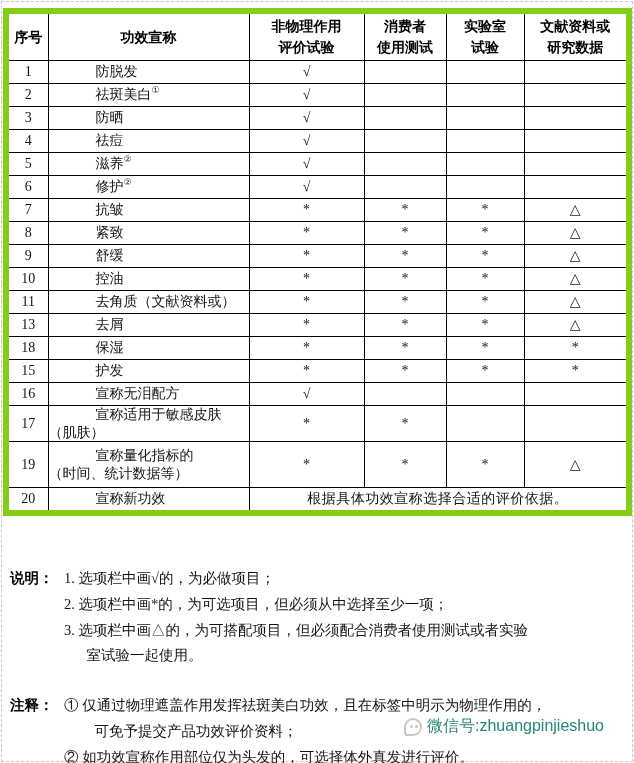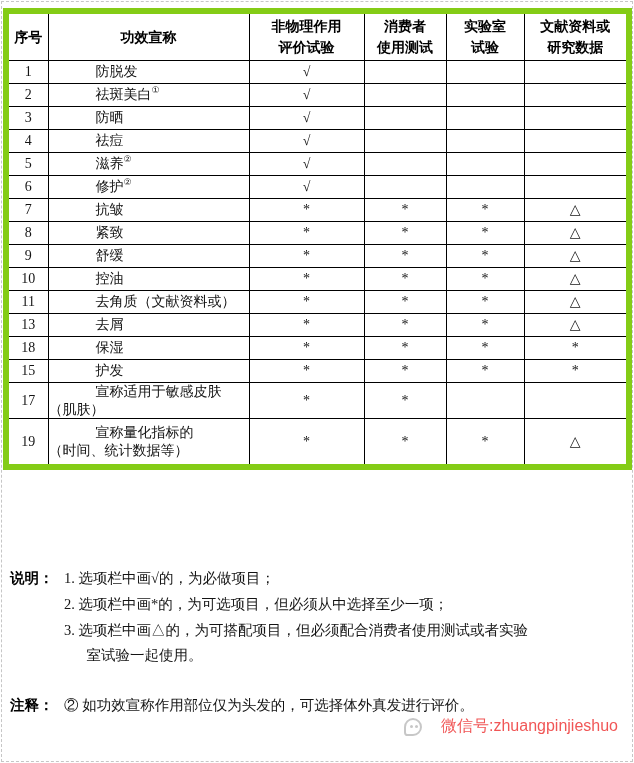--- a/index.html
+++ b/index.html
@@ -31,22 +31,22 @@
 
   .notes{position:absolute;left:10px;top:566px;width:616px;font-size:14.5px;line-height:1.78;}
   .note-block{display:flex;}
   .note-label{flex:none;width:54px;font-weight:bold;font-family:Liberation Sans, sans-serif;color:#000;}
   .note-items{flex:1;}
   .note-item{white-space:pre-line;padding-left:1.55em;text-indent:-1.55em;}
   .zhushi{margin-top:24px;}
   .zhushi .note-item{padding-left:2.1em;text-indent:-2.1em;}
 
   .watermark{
-    position:absolute;left:404px;top:716px;display:flex;align-items:center;gap:19px;
-    color:#ef4444;font-family:"Liberation Sans", sans-serif;font-size:16px;
+    position:absolute;left:404px;top:716px;display:flex;align-items:center;gap:5px;
+    color:#0f766e;font-family:"Liberation Sans", sans-serif;font-size:16px;
     opacity:0.9;pointer-events:none;white-space:nowrap;
   }
   .wm-icon{
     width:18px;height:18px;flex:none;border:2px solid #c2c2c2;border-radius:50% 50% 50% 20%;
     box-sizing:border-box;position:relative;
   }
   .wm-icon::after{
     content:"";position:absolute;left:4px;top:5px;width:3px;height:3px;
     border-radius:50%;background:#c2c2c2;box-shadow:5px 0 0 #c2c2c2;
   }
@@ -186,52 +186,67 @@
     </tr>
     <tr>
       <td class="c-no">15</td>
       <td class="c-claim"><span>护发</span><sup></sup></td>
       <td class="c-mark">*</td>
       <td class="c-mark">*</td>
       <td class="c-mark">*</td>
       <td class="c-mark">*</td>
     </tr>
     <tr>
+      <td class="c-no">16</td>
+      <td class="c-claim"><span>宣称无泪配方</span><sup></sup></td>
+      <td class="c-mark">√</td>
+      <td class="c-mark"></td>
+      <td class="c-mark"></td>
+      <td class="c-mark"></td>
+    </tr>
+    <tr>
       <td class="c-no">17</td>
       <td class="c-claim"><span>宣称适用于敏感皮肤（肌肤）</span><sup></sup></td>
       <td class="c-mark">*</td>
       <td class="c-mark">*</td>
       <td class="c-mark"></td>
       <td class="c-mark"></td>
     </tr>
     <tr class="tall">
       <td class="c-no">19</td>
       <td class="c-claim"><span>宣称量化指标的
 （时间、统计数据等）</span><sup></sup></td>
       <td class="c-mark">*</td>
       <td class="c-mark">*</td>
       <td class="c-mark">*</td>
       <td class="c-mark">△</td>
+    </tr>
+    <tr>
+      <td class="c-no">20</td>
+      <td class="c-claim"><span>宣称新功效</span></td>
+      <td class="c-merged" colspan="4">根据具体功效宣称选择合适的评价依据。</td>
     </tr>
   </tbody>
 </table>
 
 <div class="notes">
   <div class="note-block">
     <div class="note-label">说明：</div>
     <div class="note-items">
       <div class="note-item">1. 选项栏中画√的，为必做项目；</div>
       <div class="note-item">2. 选项栏中画*的，为可选项目，但必须从中选择至少一项；</div>
       <div class="note-item">3. 选项栏中画△的，为可搭配项目，但必须配合消费者使用测试或者实验
 室试验一起使用。</div>
     </div>
   </div>
   <div class="note-block zhushi">
     <div class="note-label">注释：</div>
     <div class="note-items">
+      <div class="note-item">① 仅通过物理遮盖作用发挥祛斑美白功效，且在标签中明示为物理作用的，
+可免予提交产品功效评价资料；</div>
       <div class="note-item">② 如功效宣称作用部位仅为头发的，可选择体外真发进行评价。</div>
     </div>
   </div>
 </div>
 
 <div class="watermark">
   <span class="wm-icon"></span>
   <span>微信号:zhuangpinjieshuo</span>
 </div>
 

